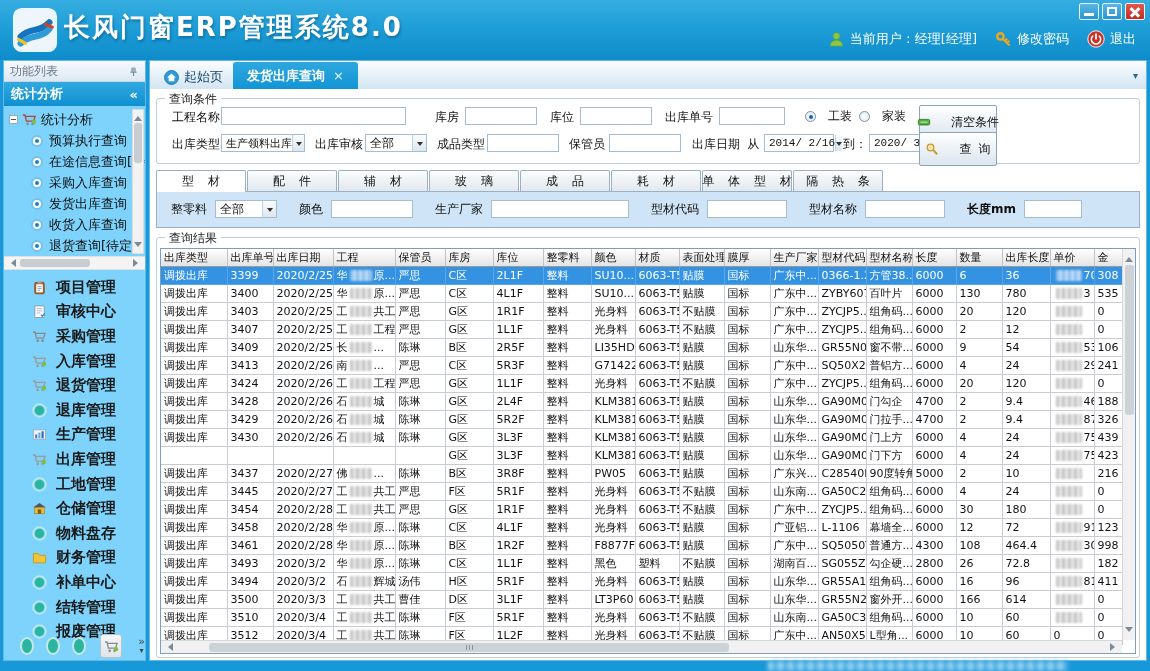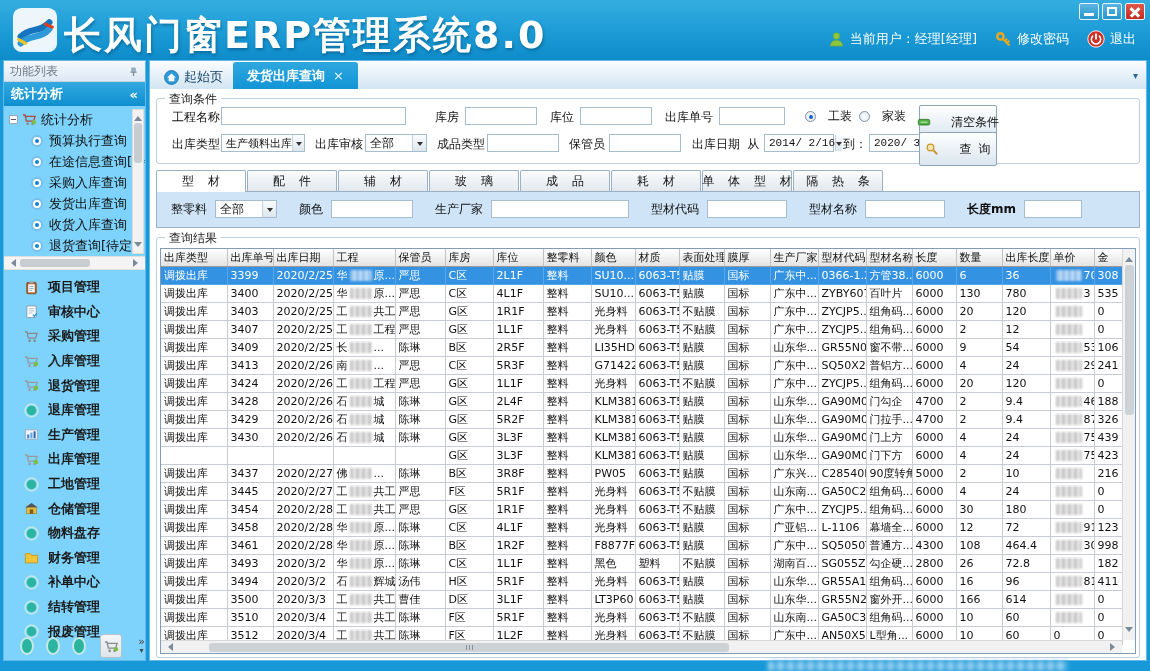--- a/index.html
+++ b/index.html
@@ -3,21 +3,21 @@
 <meta charset="utf-8">
 <style>
   * { margin:0; padding:0; box-sizing:border-box; }
   html,body { width:1150px; height:671px; overflow:hidden; }
   body { font-family:"DejaVu Sans","Liberation Sans",sans-serif; font-size:12px; color:#111; }
   .app { width:1150px; height:671px; background:#1798d8; display:flex; flex-direction:column; position:relative; }
 
   
   .titlebar { height:60px; flex:0 0 60px; background:linear-gradient(#35ade0,#1b9bd6 55%,#0e8cca); position:relative; }
   .logo { position:absolute; left:12px; top:7px; width:46px; height:46px; }
-  .app-title { position:absolute; left:64px; top:10px; font-size:38px; font-weight:bold; color:#fff; letter-spacing:2px; text-shadow:1px 2px 3px rgba(0,70,110,.5); white-space:nowrap; }
+  .app-title { position:absolute; left:64px; top:10px; font-size:26px; font-weight:bold; color:#fff; letter-spacing:2px; text-shadow:1px 2px 3px rgba(0,70,110,.5); white-space:nowrap; }
   .win-controls { position:absolute; top:3px; right:5px; display:flex; gap:3px; }
   .wbtn { width:20px; height:17px; border:1px solid #e8f4fb; background:linear-gradient(#5cb6e2,#2596cf); border-radius:2px; position:relative; cursor:pointer; }
   .wbtn.close { background:linear-gradient(#e4574b,#c22b1e); }
   .wbtn.min::after { content:""; position:absolute; left:4px; right:4px; bottom:3px; height:3px; background:#fff; }
   .wbtn.max::after { content:""; position:absolute; left:4px; right:4px; top:3px; bottom:3px; border:2px solid #fff; }
   .wbtn.close::before,.wbtn.close::after { content:""; position:absolute; left:3px; top:7px; width:12px; height:2.5px; background:#fff; }
   .wbtn.close::before { transform:rotate(45deg);} .wbtn.close::after { transform:rotate(-45deg);}
   .user-area { position:absolute; right:14px; top:30px; display:flex; align-items:center; gap:8px; color:#fff; font-size:13px; }
   .user-area .grp { display:flex; align-items:center; gap:5px; cursor:pointer; margin-left:10px; }
   .icon { display:inline-flex; align-items:center; justify-content:center; }
@@ -40,21 +40,21 @@
   .tree-dot::after { content:""; position:absolute; inset:2px; border-radius:50%; background:#1583d0; }
   .vscroll { position:absolute; right:1px; top:3px; bottom:2px; width:12px; background:#f2f2f2; border:1px solid #dcdcdc; display:flex; flex-direction:column; justify-content:space-between; align-items:center; }
   .tri-up { width:0; height:0; border:4px solid transparent; border-bottom:5px solid #7a8a99; margin-top:2px; }
   .tri-down { width:0; height:0; border:4px solid transparent; border-top:5px solid #7a8a99; margin-bottom:2px; }
   .tri-left { width:0; height:0; border:4px solid transparent; border-right:5px solid #7a8a99; }
   .tri-right { width:0; height:0; border:4px solid transparent; border-left:5px solid #7a8a99; }
   .vthumb { flex:0 0 40px; width:8px; background:#c8cdd2; border-radius:3px; margin:2px 0 auto 0; }
   .hscroll-side { height:14px; flex:0 0 14px; background:#f4f4f4; border-top:1px solid #e0e0e0; border-bottom:1px solid #e0e0e0; display:flex; align-items:center; padding:0 3px; gap:2px; }
   .hthumb-side { flex:0 0 70px; height:8px; background:#c8cdd2; border-radius:3px; margin-left:2px; }
   .menu { flex:1; min-height:0; padding:5px 0 0 0; display:flex; flex-direction:column; }
-  .menu-item { height:24.6px; flex:0 0 24.6px; display:flex; align-items:center; gap:9px; padding-left:20px; font-weight:bold; font-size:13px; color:#1b1b1b; cursor:pointer; }
+  .menu-item { height:24.6px; flex:0 0 24.6px; display:flex; align-items:center; gap:9px; padding-left:28px; font-weight:bold; font-size:15px; color:#1b1b1b; cursor:pointer; }
   .icon-row { height:28px; flex:0 0 28px; display:flex; align-items:center; gap:16px; padding-left:18px; }
   .mini-circle { width:14px; height:14px; border-radius:50%; background:#2bb5a0; box-shadow:0 0 0 2px #c4e9e3; cursor:pointer; }
   .cart-btn { width:30px; height:24px; border:1px solid #b8c4cc; border-radius:3px; background:linear-gradient(#f4f6f8,#dfe5ea); display:flex; align-items:center; justify-content:center; cursor:pointer; }
   .chev-stack { display:flex; flex-direction:column; align-items:center; line-height:9px; color:#444; font-size:11px; cursor:pointer; }
 
   
   .content { flex:1; margin-left:3px; background:#fff; border:1px solid #66b9e6; display:flex; flex-direction:column; min-width:0; min-height:0; position:relative; }
   .tabbar { height:28px; flex:0 0 28px; background:linear-gradient(#fbfdfe,#d2e5f3); display:flex; align-items:flex-end; padding-left:4px; position:relative; }
   .tab-home { display:flex; align-items:center; gap:5px; height:24px; padding:0 10px; color:#17456b; cursor:pointer; font-size:13px; }
   .tab-active { display:flex; align-items:center; gap:8px; height:27px; padding:0 14px; background:linear-gradient(#2ea7de,#1295d6); color:#fff; font-weight:bold; border-radius:3px 3px 0 0; cursor:pointer; font-size:13px; }

